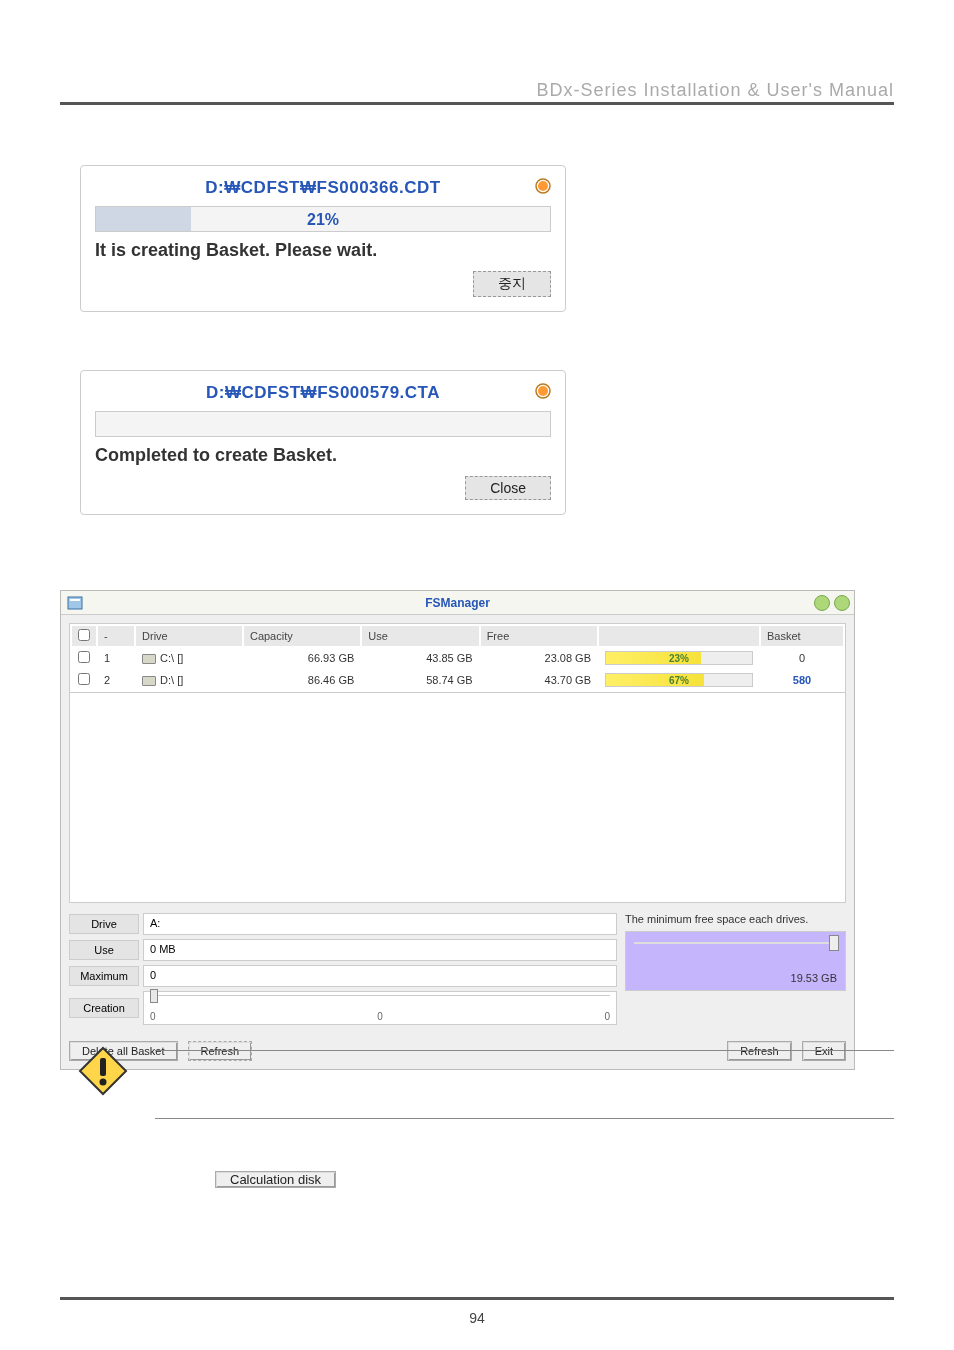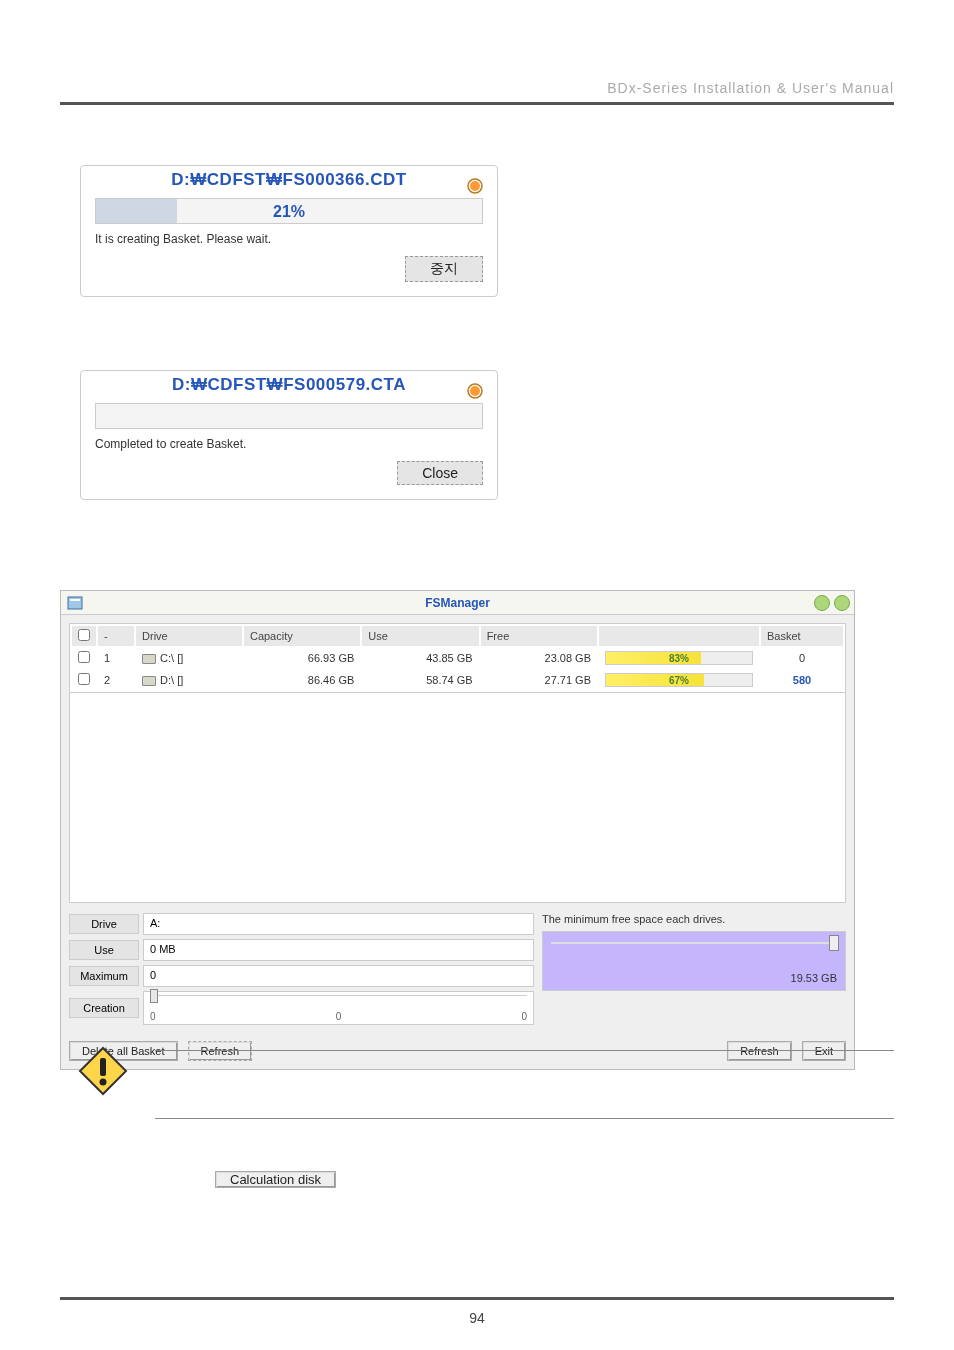--- a/index.html
+++ b/index.html
@@ -8,21 +8,21 @@
       height: 1350px;
       background: #fff;
       font-family: Arial, sans-serif;
       position: relative;
     }
     .header-bar { height: 88px; }
     .header-title {
       position: absolute;
       top: 80px;
       right: 60px;
-      font-size: 14px;
+      font-size: 18px;
       color: #aaa;
       letter-spacing: 1px;
     }
     .header-rule {
       position: absolute;
       top: 102px;
       left: 60px;
       right: 60px;
       border-top: 3px solid #555;
     }
@@ -39,25 +39,25 @@
       left: 0; right: 0;
       text-align: center;
       font-size: 14px;
       color: #444;
     }
 
     
     .dialog {
       position: absolute;
       left: 80px;
-      width: 418px;
+      width: 486px;
       background: #fff;
       border: 1px solid #ccc;
       border-radius: 4px;
-      padding: 4px 14px 14px 14px;
+      padding: 12px 14px 14px 14px;
     }
     .dialog.top { top: 165px; }
     .dialog.mid { top: 370px; }
     .dialog-title-path {
       text-align: center;
       font-weight: bold;
       font-size: 17px;
       color: #2656b8;
       margin-bottom: 8px;
       letter-spacing: 0.5px;
@@ -86,23 +86,24 @@
     .progress-label {
       position: absolute;
       left: 0; right: 0; top: 0; bottom: 0;
       text-align: center;
       line-height: 26px;
       font-size: 16px;
       font-weight: bold;
       color: #2656b8;
     }
     .dialog-message {
-      font-size: 12px;
+      font-size: 18px;
       color: #333;
       margin-bottom: 10px;
+      font-weight: bold;
     }
     .dialog-btn-row { text-align: right; }
     .dialog-btn {
       display: inline-block;
       border: 1px dashed #999;
       background: #e5e5e5;
       padding: 3px 24px;
       font-size: 14px;
       color: #222;
     }
@@ -198,21 +199,21 @@
 
     .fsm-lower {
       display: flex;
       gap: 8px;
       margin-top: 10px;
     }
     .fsm-left {
       flex: 1;
     }
     .fsm-right {
-      width: 304px;
+      width: 221px;
     }
     .form-row {
       display: flex;
       align-items: center;
       margin-bottom: 4px;
       font-size: 11px;
     }
     .form-row .lbl {
       width: 70px;
       text-align: center;
@@ -391,32 +392,32 @@
           <tr>
             <td class="chk"><input type="checkbox" style=""></td>
             <td>1</td>
             <td><span class="drive-icon"></span>C:\ []</td>
             <td class="num">66.93 GB</td>
             <td class="num">43.85 GB</td>
             <td class="num">23.08 GB</td>
             <td class="usage-cell">
               <div class="usage-bar">
                 <div class="usage-fill" style="width:65%"></div>
-                <div class="usage-pct">83%</div>
+                <div class="usage-pct">23%</div>
               </div>
             </td>
             <td class="basket-col " style="text-align:center">0</td>
           </tr>
           <tr>
             <td class="chk"><input type="checkbox" style=""></td>
             <td>2</td>
             <td><span class="drive-icon"></span>D:\ []</td>
             <td class="num">86.46 GB</td>
             <td class="num">58.74 GB</td>
-            <td class="num">27.71 GB</td>
+            <td class="num">43.70 GB</td>
             <td class="usage-cell">
               <div class="usage-bar">
                 <div class="usage-fill" style="width:67%"></div>
                 <div class="usage-pct">67%</div>
               </div>
             </td>
             <td class="basket-col basket-blue" style="text-align:center">580</td>
           </tr>
         </tbody>
     </table>

